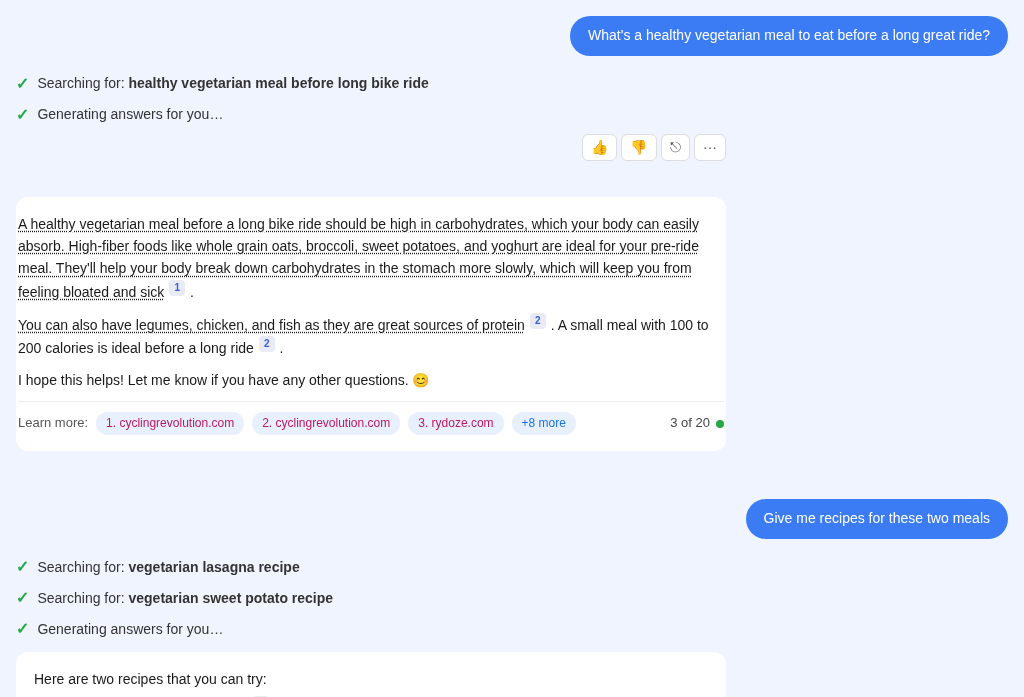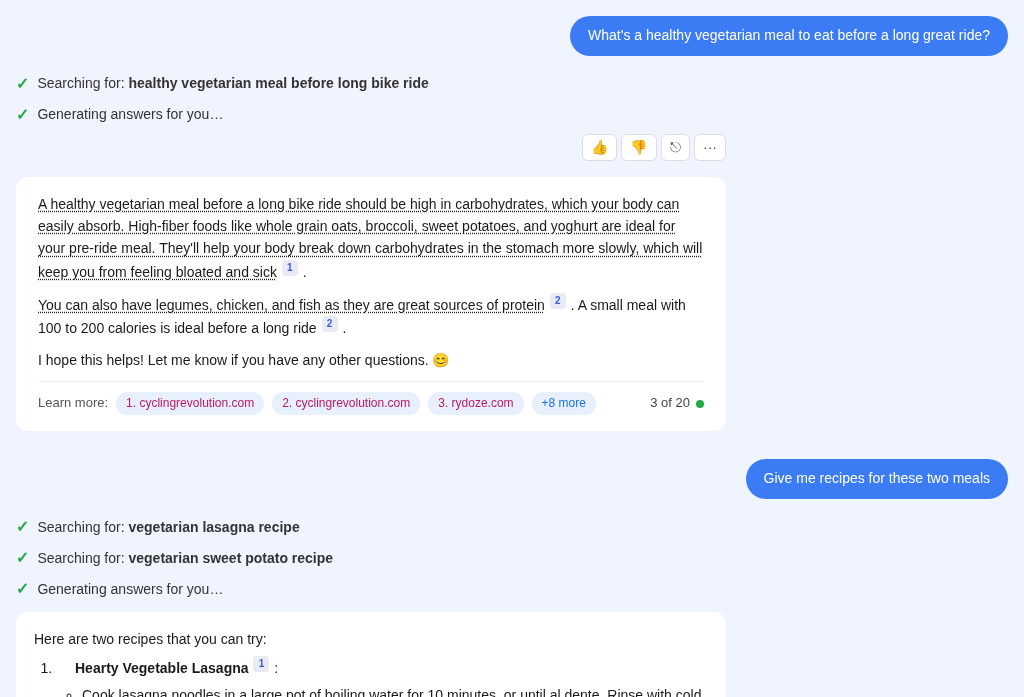--- a/index.html
+++ b/index.html
@@ -48,23 +48,23 @@
       font-size: 16px;
       font-weight: bold;
     }
     .status-bold {
       font-weight: 700;
     }
     
     .answer-card {
       background: white;
       border-radius: 12px;
-      padding: 16px 22px;
+      padding: 16px 2px;
       max-width: 710px;
-      margin: 0 0;
+      margin: 20px 0;
       line-height: 1.6;
       font-size: 14px;
       color: #1a1a1a;
       position: relative;
     }
     .answer-card p {
       margin-bottom: 10px;
     }
     .answer-card p:last-child {
       margin-bottom: 0;

